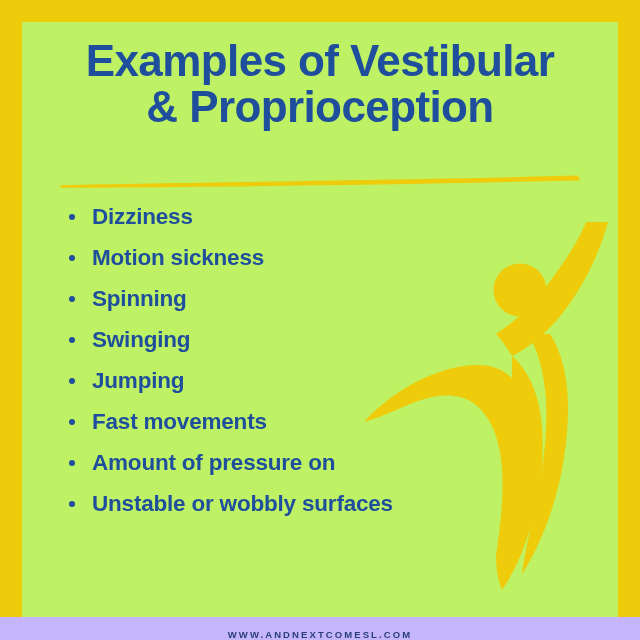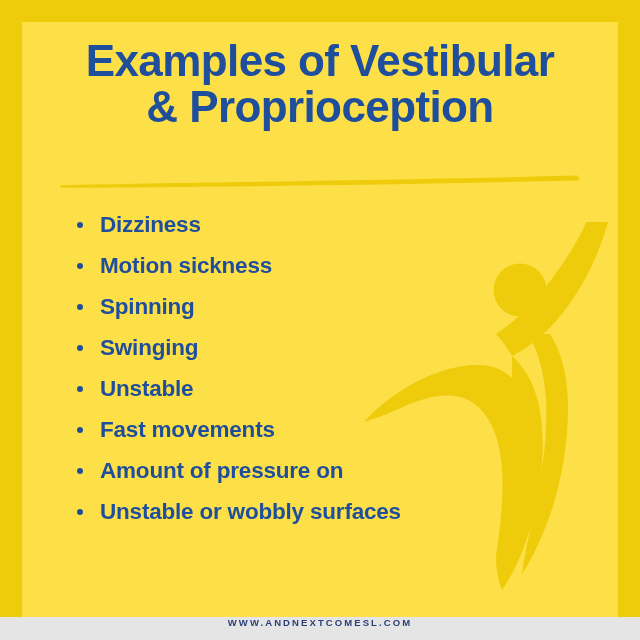--- a/index.html
+++ b/index.html
@@ -19,21 +19,21 @@
     overflow: hidden;
   }
 
   
   #card {
     position: absolute;
     left: 22px;
     top: 22px;
     width: 596px;
     height: 595px;
-    background: #fde047;
+    background: #bef264;
     overflow: hidden;
   }
 
   
   #title-block {
     position: absolute;
     left: 0;
     top: 16px;
     width: 596px;
     text-align: center;
@@ -57,21 +57,21 @@
     width: 524px;
     height: 14px;
   }
 
   
   #bullet-list {
     position: absolute;
     left: 30px;
     top: 174px;
     width: 470px;
-    margin: 8px;
+    margin: 0;
     padding: 0;
     list-style: none;
   }
   .bullet-row {
     position: relative;
     height: 41px;
     padding-left: 40px;
     display: flex;
     align-items: center;
   }
@@ -108,23 +108,23 @@
     pointer-events: none;
   }
 
   
   #footer-band {
     position: absolute;
     left: 0;
     bottom: 0;
     width: 640px;
     height: 23px;
-    background: #e5e5e5;
+    background: #c4b5fd;
     display: flex;
-    align-items: flex-start;
+    align-items: flex-end;
     justify-content: center;
   }
   #footer-text {
     color: #2A3E78;
     font-family: "Liberation Sans", sans-serif;
     font-weight: bold;
     font-size: 9.5px;
     letter-spacing: 2.1px;
   }
 </style>
@@ -178,21 +178,21 @@
       <li class="bullet-row">
         <span class="bullet-dot"></span>
         <span class="bullet-text">Spinning</span>
       </li>
       <li class="bullet-row">
         <span class="bullet-dot"></span>
         <span class="bullet-text">Swinging</span>
       </li>
       <li class="bullet-row">
         <span class="bullet-dot"></span>
-        <span class="bullet-text">Unstable</span>
+        <span class="bullet-text">Jumping</span>
       </li>
       <li class="bullet-row">
         <span class="bullet-dot"></span>
         <span class="bullet-text">Fast movements</span>
       </li>
       <li class="bullet-row">
         <span class="bullet-dot"></span>
         <span class="bullet-text">Amount of pressure on</span>
       </li>
       <li class="bullet-row">

